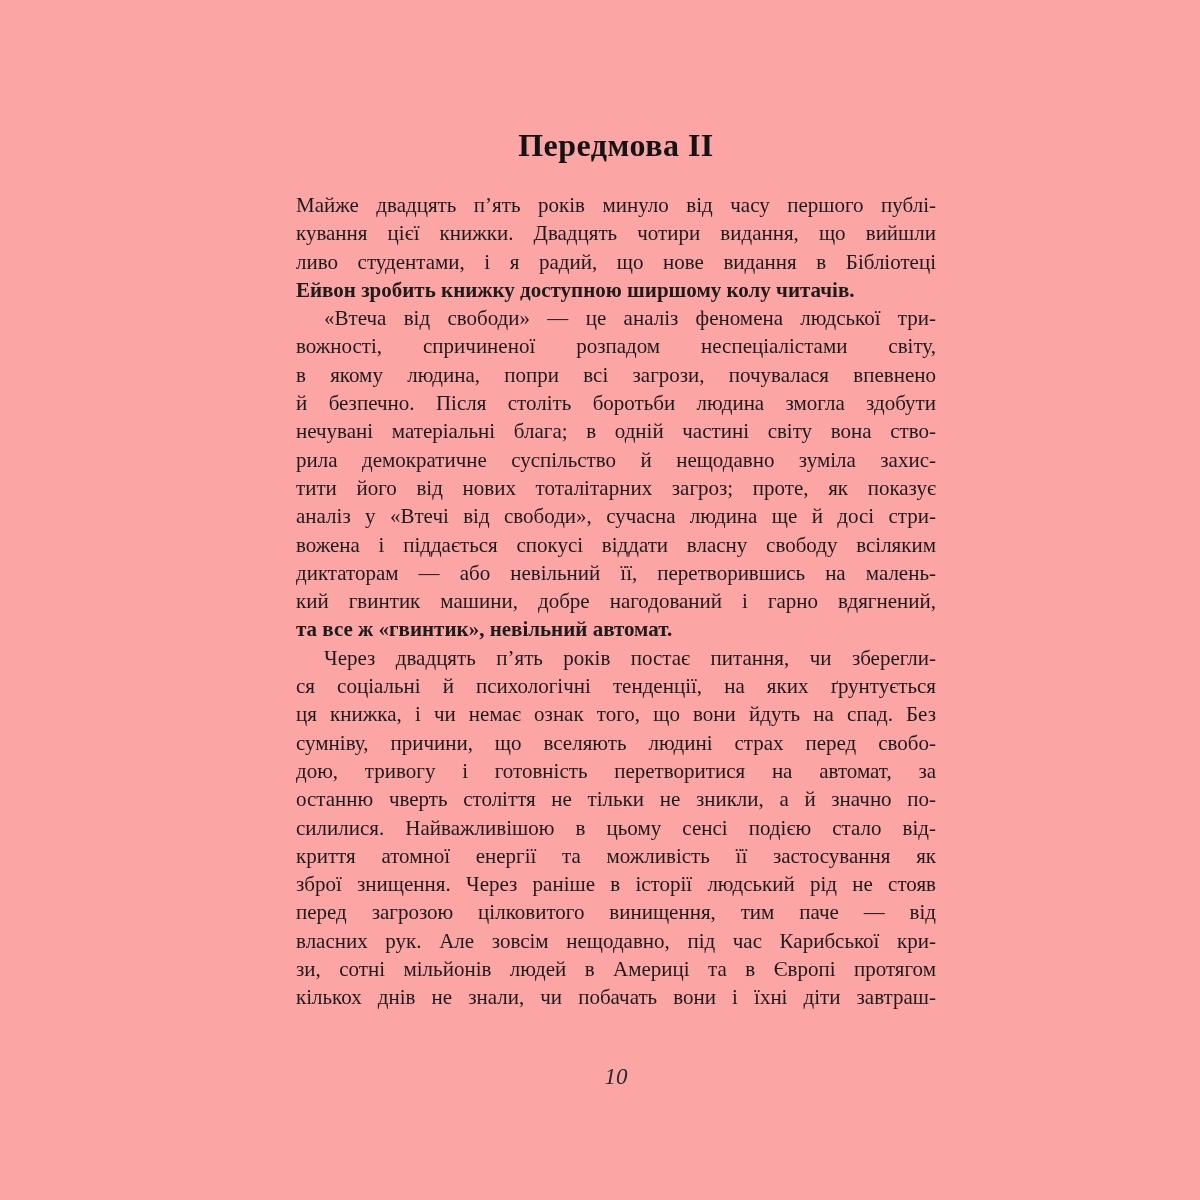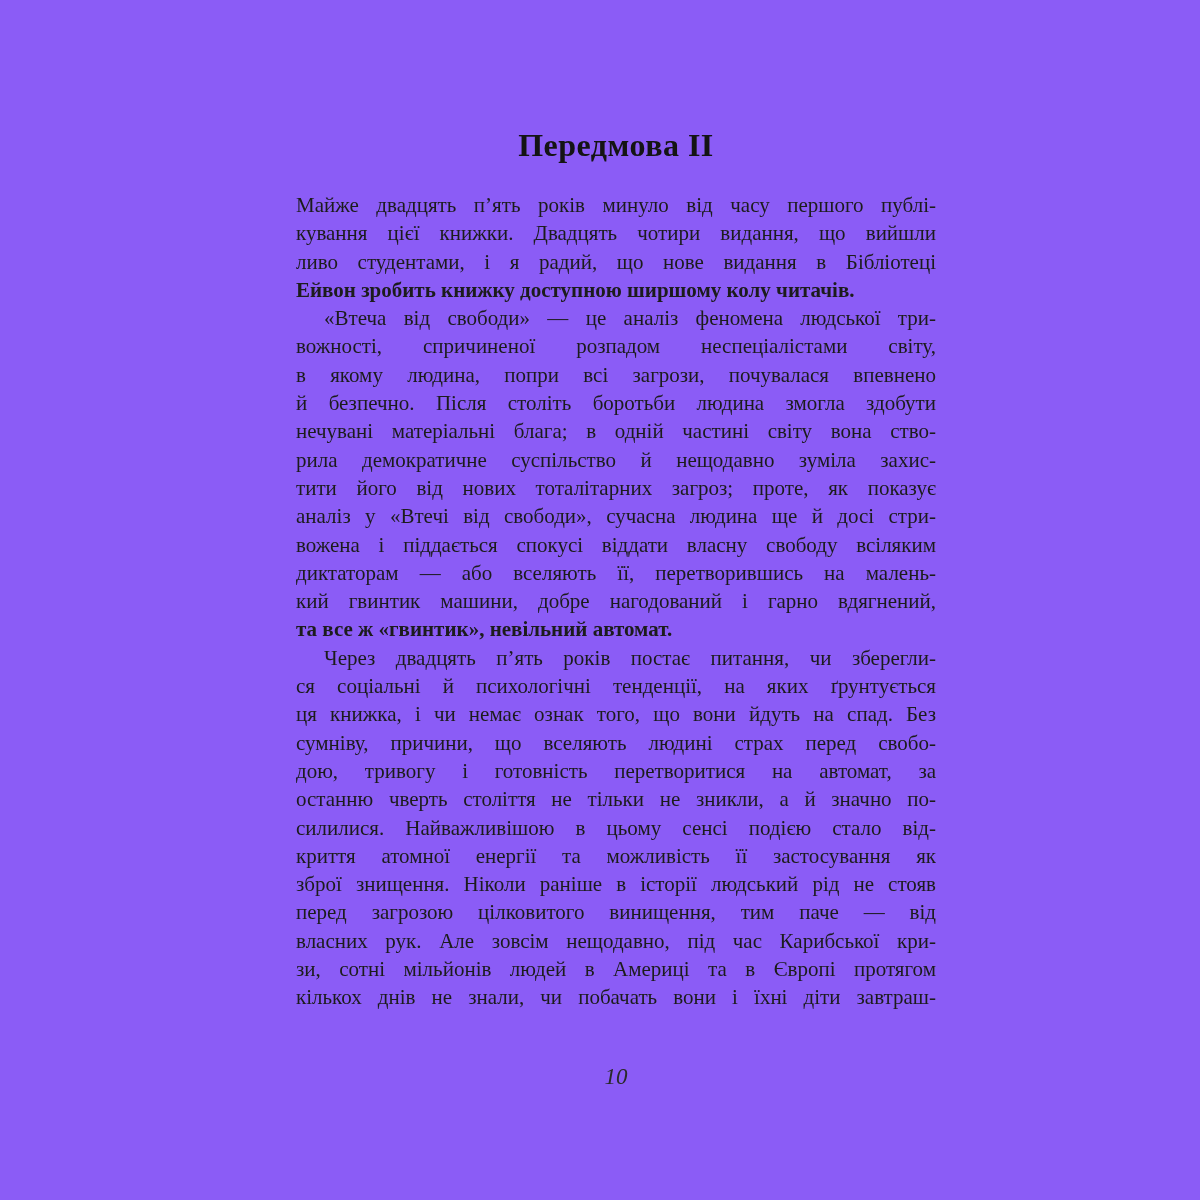--- a/index.html
+++ b/index.html
@@ -11,21 +11,21 @@
     width: 1200px;
     height: 1200px;
     font-family: "Liberation Serif", "DejaVu Serif", serif;
     color: #1c1c1c;
     overflow: hidden;
   }
   .page {
     position: relative;
     width: 1200px;
     height: 1200px;
-    background: #8b5cf6;
+    background: #fca5a5;
   }
   .title {
     position: absolute;
     left: 296px;
     width: 640px;
     top: 127px;
     margin: 0;
     text-align: center;
     font-size: 32px;
     font-weight: bold;
@@ -82,34 +82,34 @@
       <div class="para">
         <div class="line firstline-indent">«Втеча від свободи» — це аналіз феномена людської три-</div>
         <div class="line">вожності, спричиненої розпадом неспеціалістами світу,</div>
         <div class="line">в якому людина, попри всі загрози, почувалася впевнено</div>
         <div class="line">й безпечно. Після століть боротьби людина змогла здобути</div>
         <div class="line">нечувані матеріальні блага; в одній частині світу вона ство-</div>
         <div class="line">рила демократичне суспільство й нещодавно зуміла захис-</div>
         <div class="line">тити його від нових тоталітарних загроз; проте, як показує</div>
         <div class="line">аналіз у «Втечі від свободи», сучасна людина ще й досі стри-</div>
         <div class="line">вожена і піддається спокусі віддати власну свободу всіляким</div>
-        <div class="line">диктаторам — або вселяють її, перетворившись на малень-</div>
+        <div class="line">диктаторам — або невільний її, перетворившись на малень-</div>
         <div class="line">кий гвинтик машини, добре нагодований і гарно вдягнений,</div>
         <div class="line lastline">та все ж «гвинтик», невільний автомат.</div>
       </div>
       <div class="para">
         <div class="line firstline-indent">Через двадцять п’ять років постає питання, чи зберегли-</div>
         <div class="line">ся соціальні й психологічні тенденції, на яких ґрунтується</div>
         <div class="line">ця книжка, і чи немає ознак того, що вони йдуть на спад. Без</div>
         <div class="line">сумніву, причини, що вселяють людині страх перед свобо-</div>
         <div class="line">дою, тривогу і готовність перетворитися на автомат, за</div>
         <div class="line">останню чверть століття не тільки не зникли, а й значно по-</div>
         <div class="line">силилися. Найважливішою в цьому сенсі подією стало від-</div>
         <div class="line">криття атомної енергії та можливість її застосування як</div>
-        <div class="line">зброї знищення. Ніколи раніше в історії людський рід не стояв</div>
+        <div class="line">зброї знищення. Через раніше в історії людський рід не стояв</div>
         <div class="line">перед загрозою цілковитого винищення, тим паче — від</div>
         <div class="line">власних рук. Але зовсім нещодавно, під час Карибської кри-</div>
         <div class="line">зи, сотні мільйонів людей в Америці та в Європі протягом</div>
         <div class="line">кількох днів не знали, чи побачать вони і їхні діти завтраш-</div>
       </div>
     </div>
 
   <div class="folio">10</div>
 </div>
 

